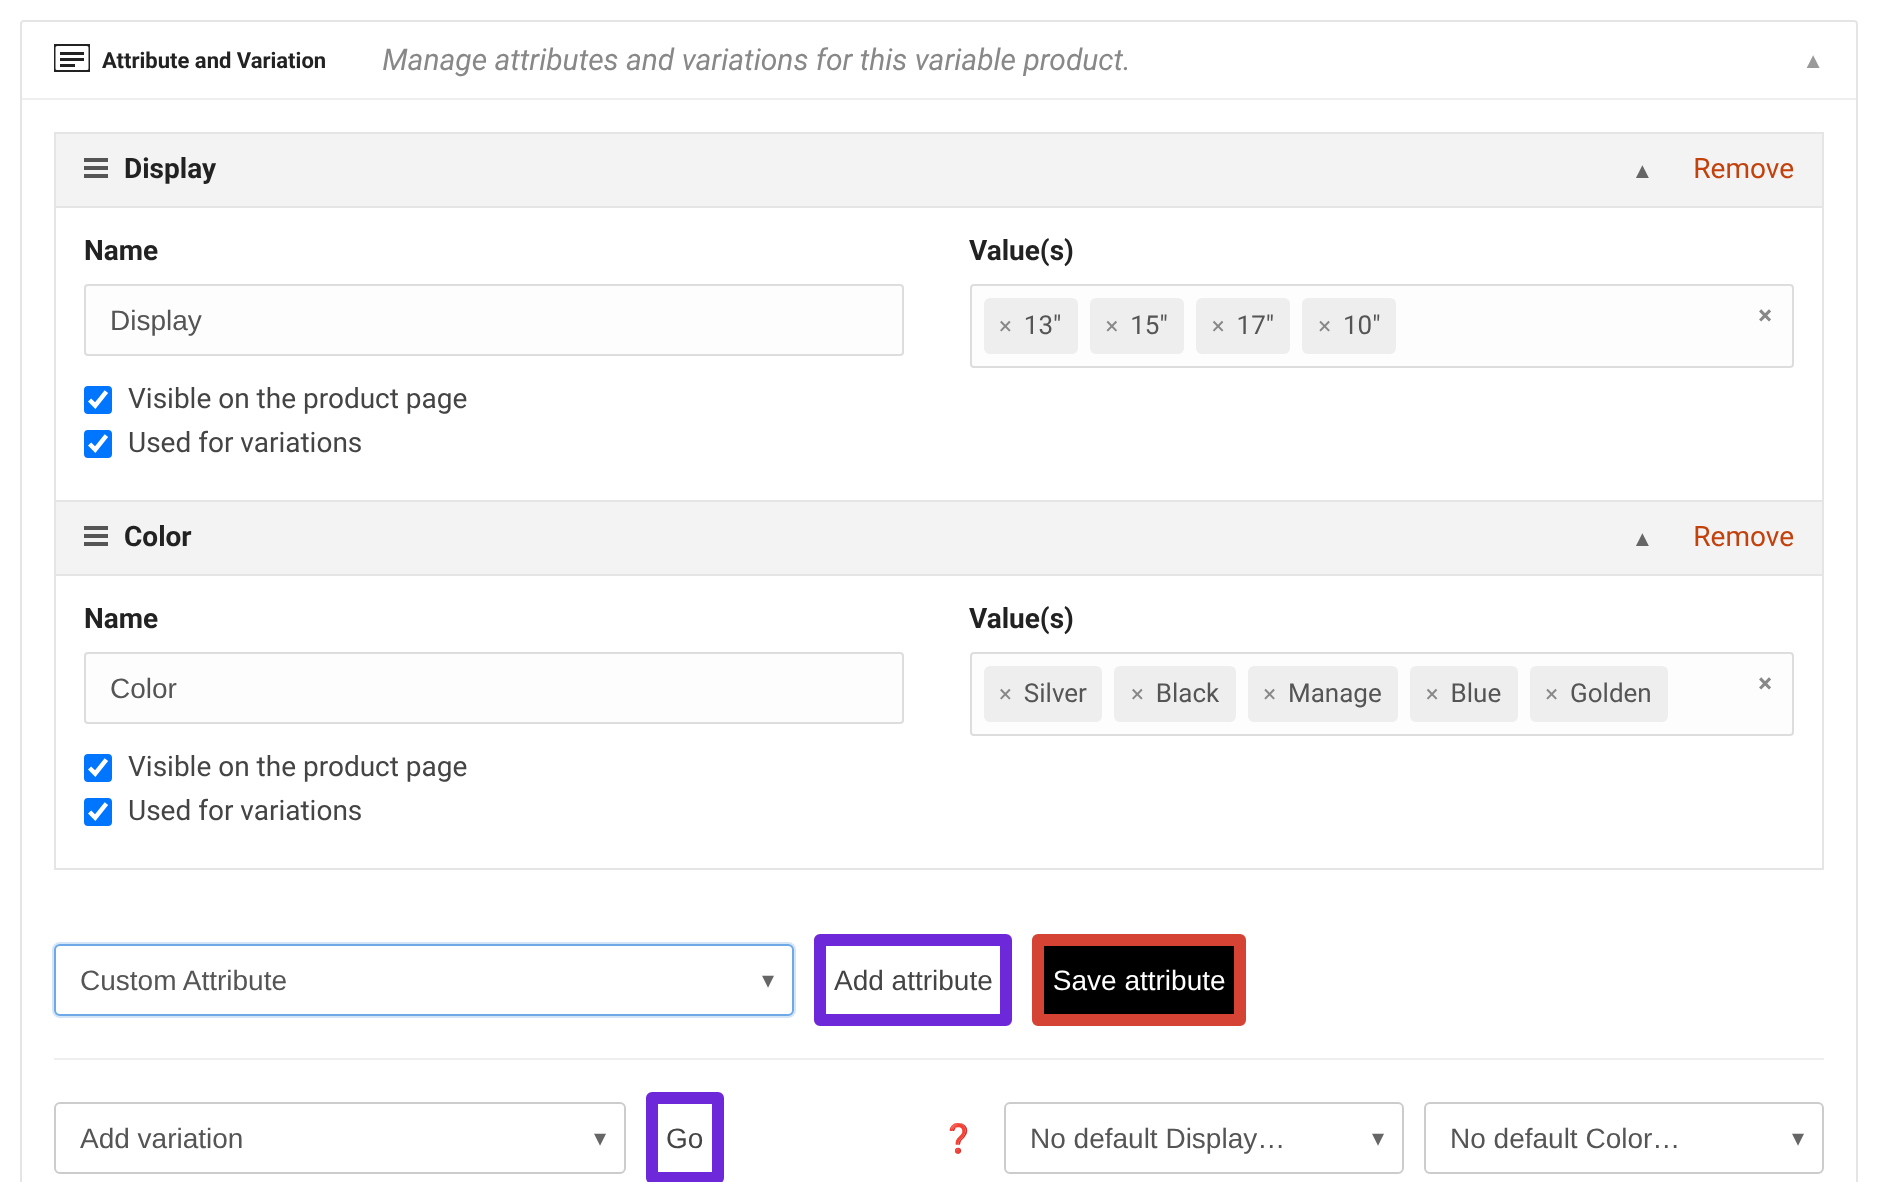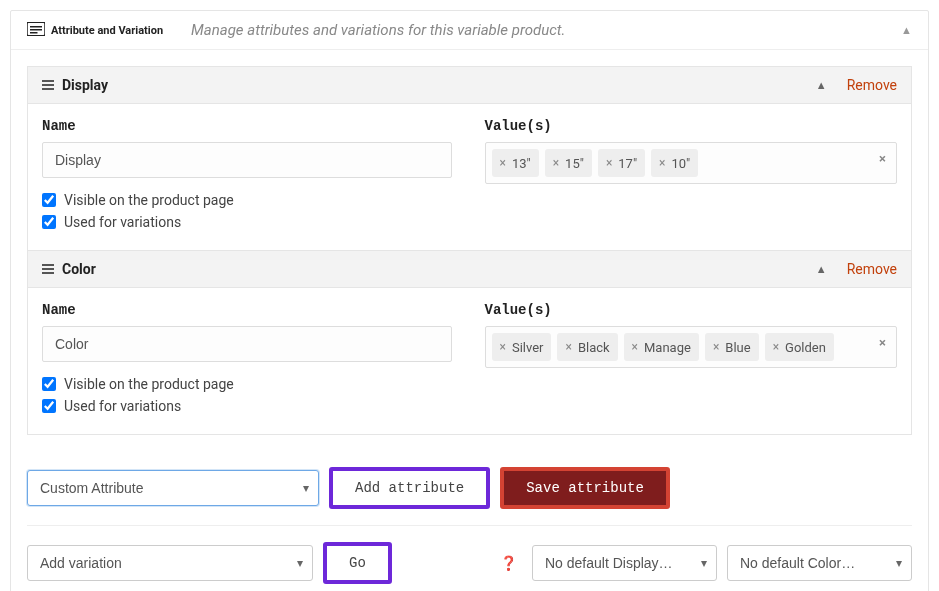--- a/index.html
+++ b/index.html
@@ -86,21 +86,20 @@
   }
   .col {
     flex: 1;
     min-width: 0;
   }
   .field-label {
     font-weight: 700;
     color: #222;
     margin-bottom: 8px;
     display: block;
-    font-family: Liberation Mono, monospace;
   }
   .text-input {
     width: 100%;
     max-width: 410px;
     padding: 9px 12px;
     border: 1px solid #ddd;
     background: #fdfdfd;
     border-radius: 2px;
     font-size: 14px;
     color: #555;
@@ -184,35 +183,34 @@
   .select-wrap::after {
     content: "▾";
     position: absolute;
     right: 10px;
     top: 50%;
     transform: translateY(-50%);
     pointer-events: none;
     color: #666;
     font-size: 12px;
   }
-  .select-lg select { width: 292px; }
+  .select-lg select { width: 370px; }
   .select-md select { width: 286px; }
-  .select-sm select { width: 185px; }
+  .select-sm select { width: 200px; }
   .btn {
-    padding: 9px 22px;
-    border: 4px solid #6d28d9;
+    padding: 9px 4px;
+    border: 6px solid #6d28d9;
     border-radius: 3px;
     background: #fff;
     color: #444;
     font-size: 14px;
     cursor: pointer;
-    font-family: Liberation Mono, monospace;
   }
   .btn-primary {
-    background: #7f1d1d;
+    background: #000000;
     border-color: #d44333;
     color: #fff;
   }
   .divider-row {
     border-top: 1px solid #eee;
     margin-top: 16px;
     padding-top: 16px;
     display: flex;
     align-items: center;
     gap: 10px;

